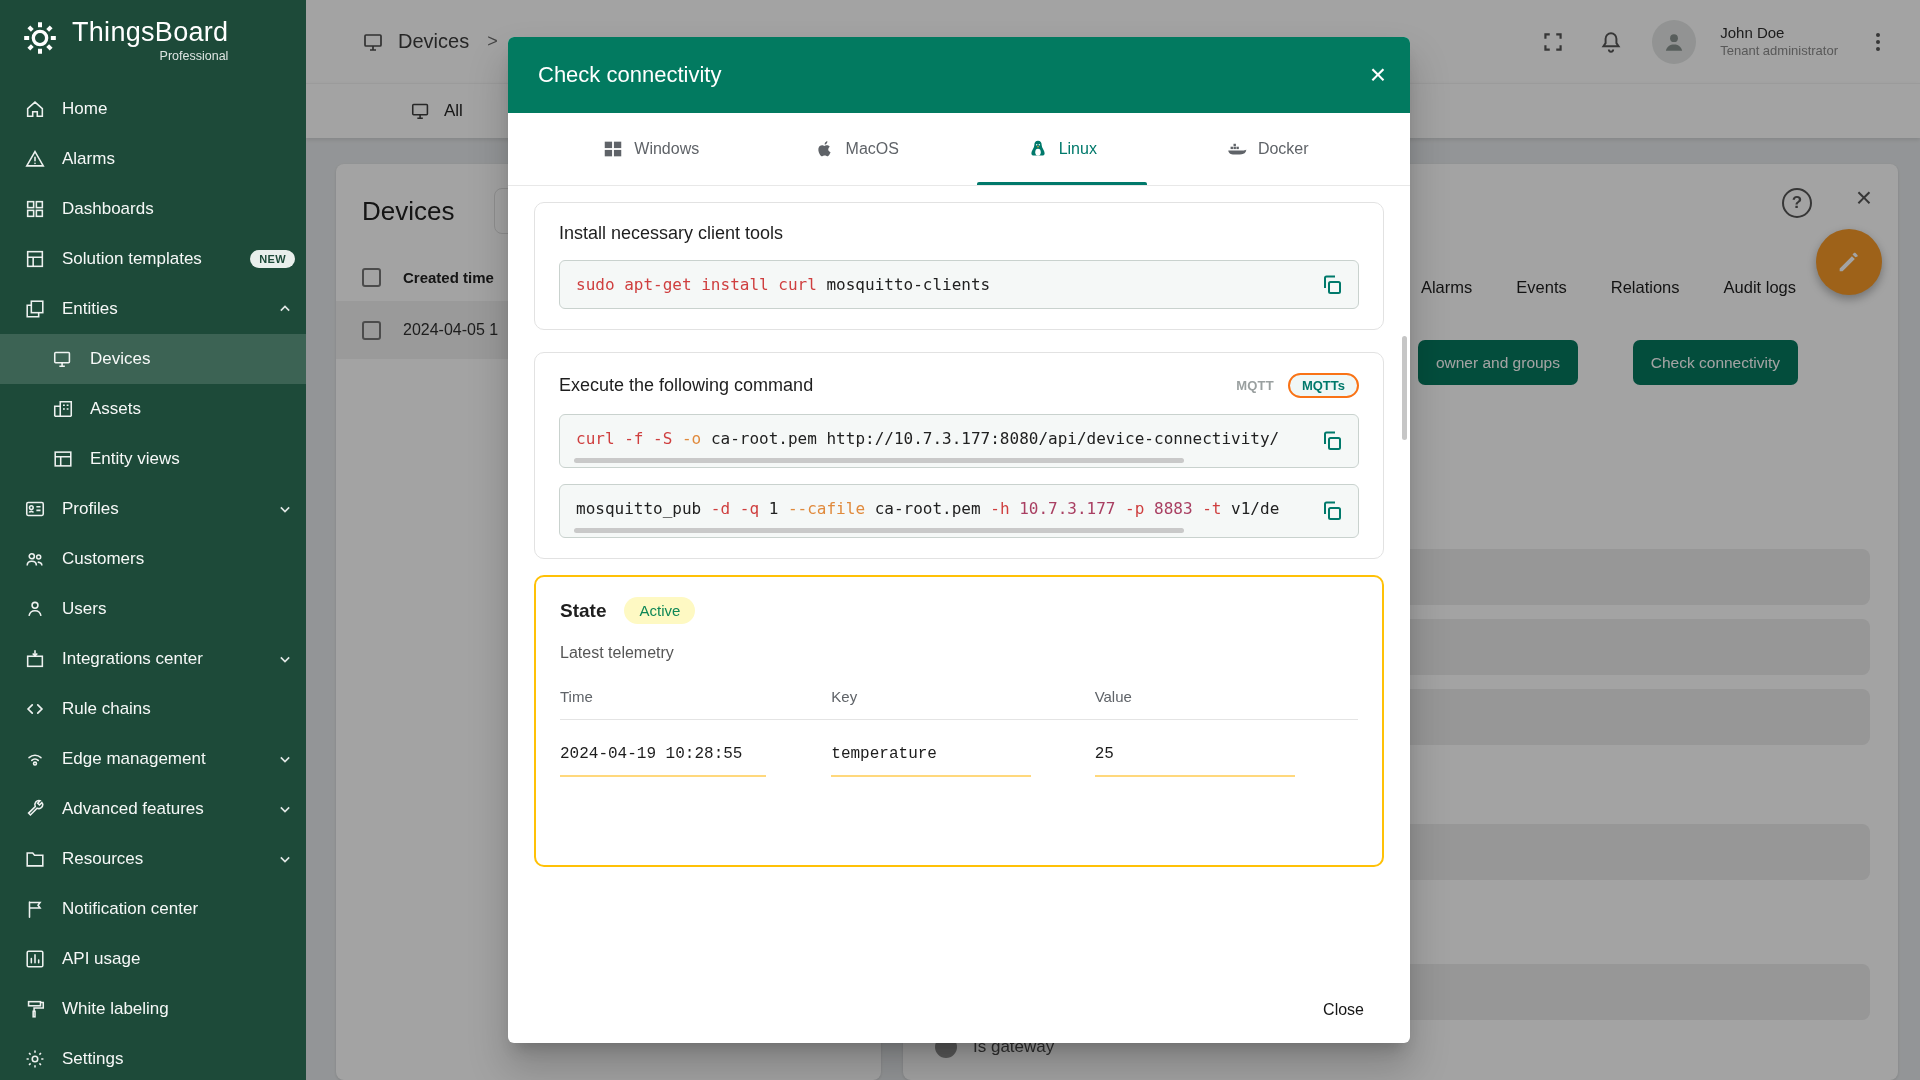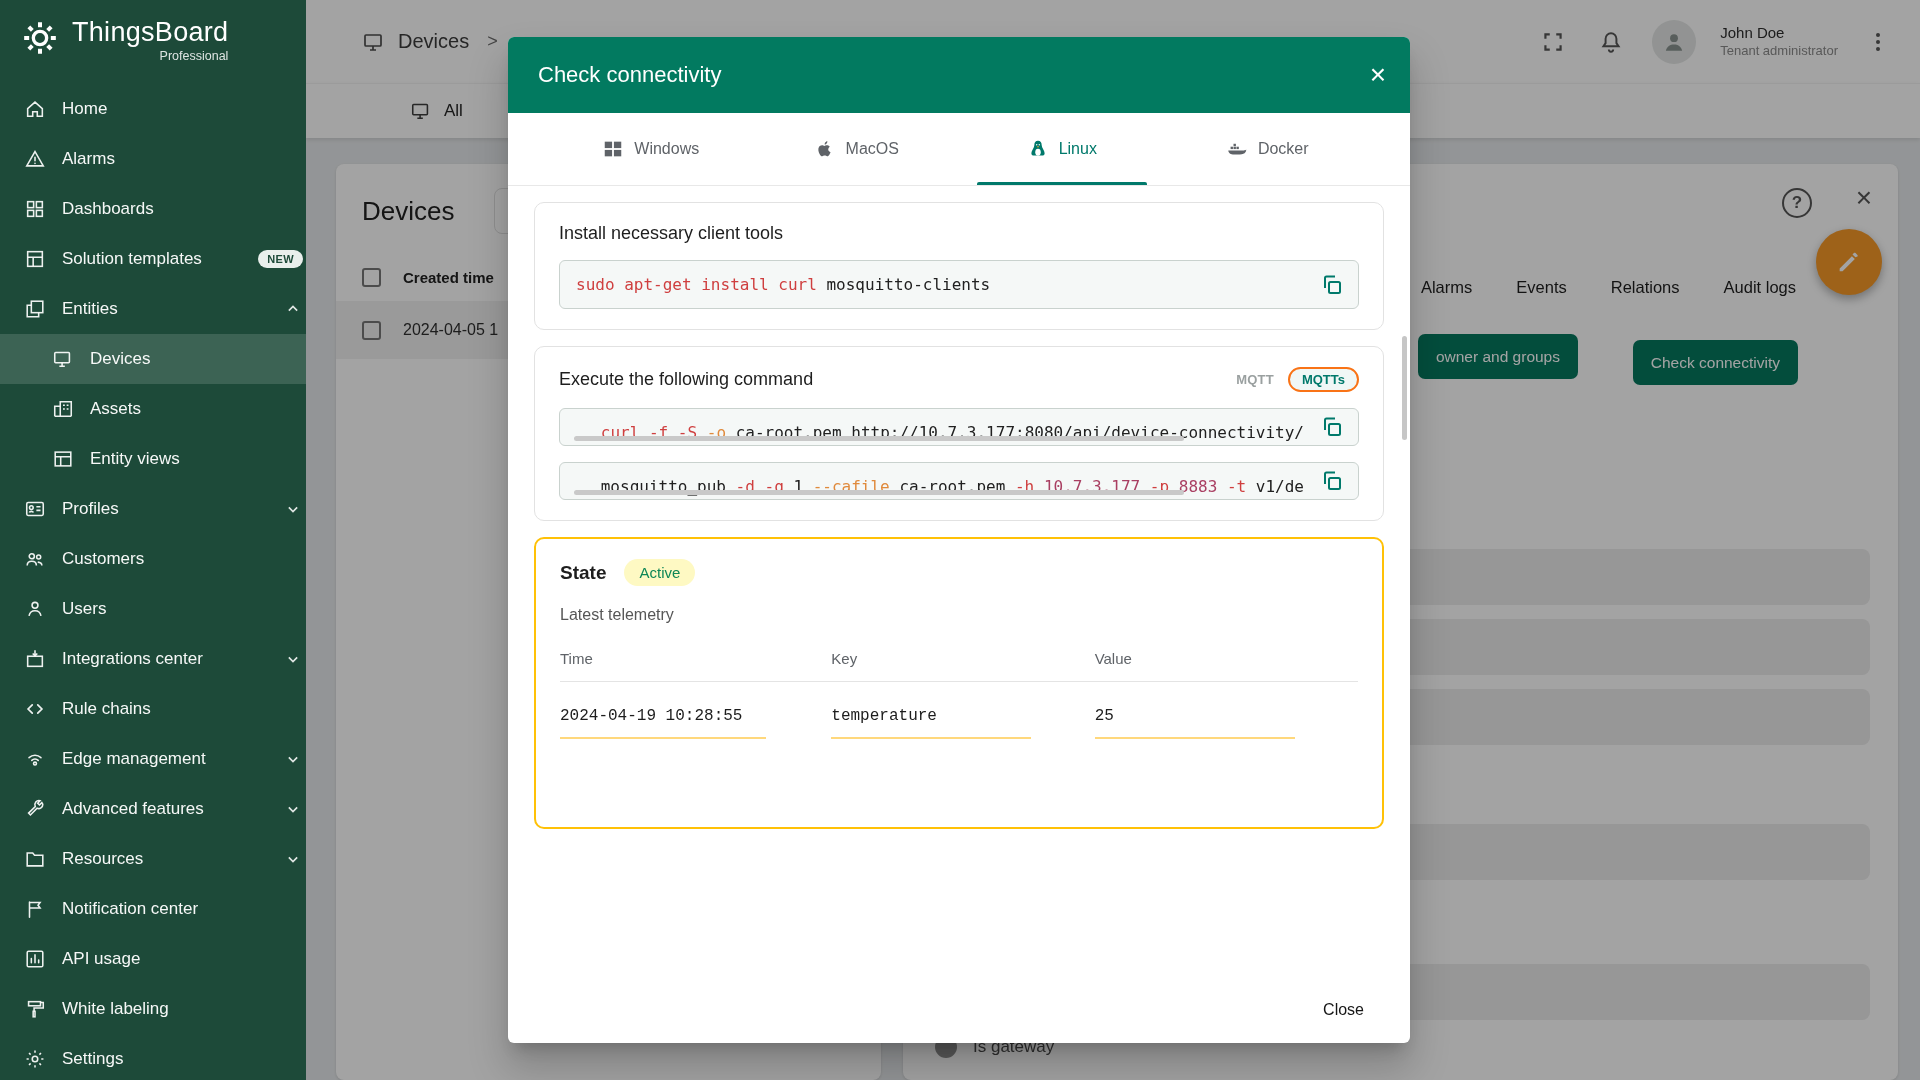--- a/index.html
+++ b/index.html
@@ -5,21 +5,21 @@
   * { margin:0; padding:0; box-sizing:border-box; }
   html,body { width:1920px; height:1080px; overflow:hidden; font-family:"Liberation Sans",sans-serif; background:#fff; }
   .app { display:flex; width:1920px; height:1080px; }
 
   
   .sidebar { width:306px; min-width:306px; background:#1d4a39; color:#fff; overflow:hidden; z-index:20; }
   .logo { display:flex; align-items:flex-start; gap:12px; padding:18px 16px 12px 20px; height:84px; }
   .logo-txt { display:flex; flex-direction:column; }
   .brand { font-size:27px; font-weight:500; letter-spacing:.3px; line-height:1.05; }
   .edition { font-size:12.5px; opacity:.85; text-align:right; margin-top:3px; }
-  .nav-item { display:flex; align-items:center; gap:16px; height:50px; padding:0 3px 0 24px; font-size:17px; color:rgba(255,255,255,.96); cursor:pointer; }
+  .nav-item { display:flex; align-items:center; gap:16px; height:50px; padding:0 11px 0 24px; font-size:17px; color:rgba(255,255,255,.96); cursor:pointer; }
   .nav-item.sub { padding-left:52px; }
   .nav-item.active { background:rgba(255,255,255,.14); }
   .nico { width:22px; height:22px; flex:none; color:rgba(255,255,255,.92); }
   .chev { width:20px; height:20px; margin-left:auto; opacity:.9; flex:none; }
   .badge-new { margin-left:auto; background:#e9efec; color:#1d4a39; font-size:11px; font-weight:700; padding:3px 9px; border-radius:10px; letter-spacing:.4px; }
 
   
   .main { flex:1; position:relative; background:#e7eaec; overflow:hidden; }
   .topbar { position:absolute; top:0; left:0; right:0; height:83px; background:#fff; display:flex; align-items:center; padding:0 26px 0 56px; }
   .crumb { display:flex; align-items:center; gap:12px; font-size:20px; font-weight:500; color:#3c3c3c; }
@@ -44,21 +44,21 @@
   .dp-col-label { font-size:15px; font-weight:700; color:#212121; }
   .dp-row { display:flex; align-items:center; gap:22px; height:58px; background:#f1f1f1; padding:0 26px; cursor:pointer; }
   .dp-row-text { font-size:16px; color:#303030; }
 
   .details-panel { flex:1; position:relative; }
   .help-circ { position:absolute; top:24px; right:86px; width:30px; height:30px; border:2px solid #565656; border-radius:50%; color:#565656; font-size:17px; font-weight:700; display:flex; align-items:center; justify-content:center; background:none; cursor:pointer; }
   .panel-x { position:absolute; top:20px; right:26px; font-size:28px; color:#565656; background:none; border:none; cursor:pointer; line-height:1; }
   .dtl-tabs { position:absolute; top:112px; right:36px; display:flex; align-items:center; gap:44px; font-size:16.5px; font-weight:500; color:#1f1f1f; }
   .dtl-tab { cursor:pointer; }
   .btn-primary { background:#06795f; color:#fff; border:none; border-radius:7px; height:45px; padding:0 18px; font-size:15.5px; font-weight:500; cursor:pointer; white-space:nowrap; }
-  .owner-btn { position:absolute; top:170px; right:320px; }
+  .owner-btn { position:absolute; top:176px; right:320px; }
   .check-btn { position:absolute; top:176px; right:100px; }
   .stripe { position:absolute; left:28px; right:28px; height:56px; background:#ececec; border-radius:8px; }
   .gateway { position:absolute; left:32px; top:872px; display:flex; align-items:center; gap:16px; color:#4a4a4a; font-size:17px; }
   .gateway-knob { width:22px; height:22px; border-radius:50%; background:#8f8f8f; cursor:pointer; }
 
   .fab { position:absolute; left:1510px; top:229px; width:66px; height:66px; border-radius:50%; background:#f79a28; border:none; box-shadow:0 4px 10px rgba(0,0,0,.3); display:flex; align-items:center; justify-content:center; z-index:3; cursor:pointer; }
 
   .scrim { position:absolute; inset:0; background:rgba(0,0,0,.36); z-index:5; }
 
   
@@ -67,25 +67,25 @@
   .dlg-title { color:#fff; font-size:22px; font-weight:500; }
   .dlg-x { margin-left:auto; color:#fff; font-size:28px; background:none; border:none; cursor:pointer; line-height:1; }
   .dlg-tabs { height:73px; display:flex; padding:0 40px; border-bottom:1px solid #e8e8e8; flex:none; }
   .dlg-tab { flex:1; display:flex; align-items:center; justify-content:center; gap:10px; font-size:16px; font-weight:500; color:#5f6368; position:relative; cursor:pointer; }
   .dlg-tab.active { color:#00796b; }
   .dlg-tab.active::after { content:""; position:absolute; left:18px; right:18px; bottom:0; height:3px; background:#00796b; border-radius:2px 2px 0 0; }
   .tabico { width:22px; height:22px; flex:none; }
   .dlg-body { flex:1; padding:0 26px; position:relative; overflow:hidden; }
   .dlg-scroll { position:absolute; right:3px; top:150px; width:5px; height:104px; background:#c6c6c6; border-radius:3px; }
   .card { border:1px solid #e2e2e2; border-radius:10px; padding:20px 24px; margin-top:16px; }
-  .card.exec { margin-top:16px;text-align:right; }
+  .card.exec { margin-top:22px; }
   .card-title { font-size:18px; font-weight:500; color:#1e1e1e; }
   .card-title-row { display:flex; align-items:center; }
   .code-block { position:relative; margin-top:16px; background:#f5f8f7; border:1px solid #c9d2ce; border-radius:6px; padding:14px 54px 14px 16px; }
-  .code-block.scrollable { padding-bottom:3px; }
+  .code-block.scrollable { padding-bottom:19px; }
   .code-text { font-family:"DejaVu Sans Mono",monospace; font-size:16px; white-space:pre; display:block; overflow:hidden; }
   .tok-red { color:#cf3f3f; } .tok-orange { color:#e08a3c; } .tok-maroon { color:#a93f62; } .tok-plain { color:#212121; }
   .copy-btn { position:absolute; right:10px; top:50%; transform:translateY(-50%); width:32px; height:32px; background:none; border:none; color:#00796b; cursor:pointer; display:flex; align-items:center; justify-content:center; }
   .scrollhint { position:absolute; left:14px; right:58px; bottom:4px; height:5px; }
   .scrollhint::before { content:""; position:absolute; left:0; width:84%; top:0; bottom:0; background:#c9c9c9; border-radius:3px; }
   .proto { display:flex; align-items:center; gap:14px; margin-left:auto; }
   .proto-off { font-size:13px; color:#9aa0a0; font-weight:600; letter-spacing:.2px; cursor:pointer; }
   .proto-pill { font-size:13px; font-weight:700; color:#00796b; border:2px solid #f97316; background:rgba(0,121,107,.06); border-radius:14px; padding:3px 12px; cursor:pointer; }
   .state-card { border:2px solid #ffc107; margin-top:16px; height:292px; overflow:hidden; }
   .state-head { display:flex; align-items:center; gap:18px; }

